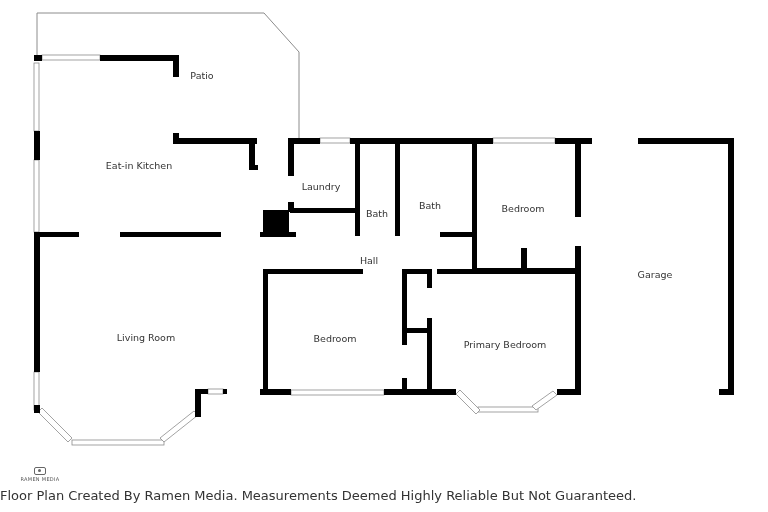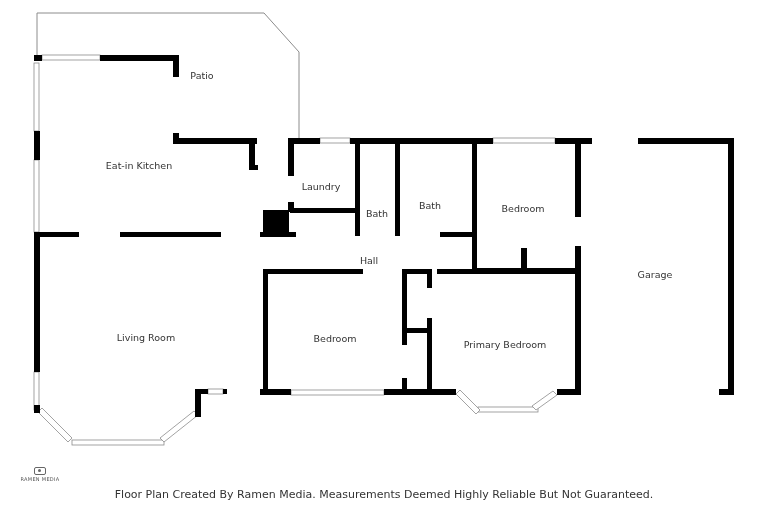--- a/index.html
+++ b/index.html
@@ -1,19 +1,19 @@
 <!DOCTYPE html>
 <html><head>
 <meta charset="utf-8">
 <style>
   html, body { margin: 0; padding: 0; background: #ffffff; }
   body { width: 768px; height: 512px; position: relative; overflow: hidden; font-family: "DejaVu Sans", sans-serif; }
   svg#plan { position: absolute; left: 0; top: 0; }
   .room-label { font-family: "DejaVu Sans", sans-serif; font-size: 9.5px; fill: #333333; text-anchor: middle; dominant-baseline: middle; }
-  .footer { position: absolute; left: 0; width: 768px; top: 488px; text-align: center; font-size: 11px; color: #333333; font-family: "DejaVu Sans", sans-serif; }
+  .footer { position: absolute; left: 0; width: 768px; top: 488px; font-size: 13px; color: #333333; font-family: "DejaVu Sans", sans-serif; }
   .logo { position: absolute; left: 14px; top: 467px; width: 52px; text-align: center; }
   .logo-mark { width: 10px; height: 6px; margin: 0 auto 1px; border: 1px solid #666; border-radius: 2px; position: relative; }
   .logo-mark::after { content: ""; position: absolute; left: 3px; top: 1px; width: 3px; height: 3px; border-radius: 50%; background: #666; }
   .logo-text { font-size: 5px; color: #555; letter-spacing: 0.3px; }
 </style>
 </head>
 <body>
 
 <svg id="plan" width="768" height="512" viewBox="0 0 768 512" xmlns="http://www.w3.org/2000/svg">
 

